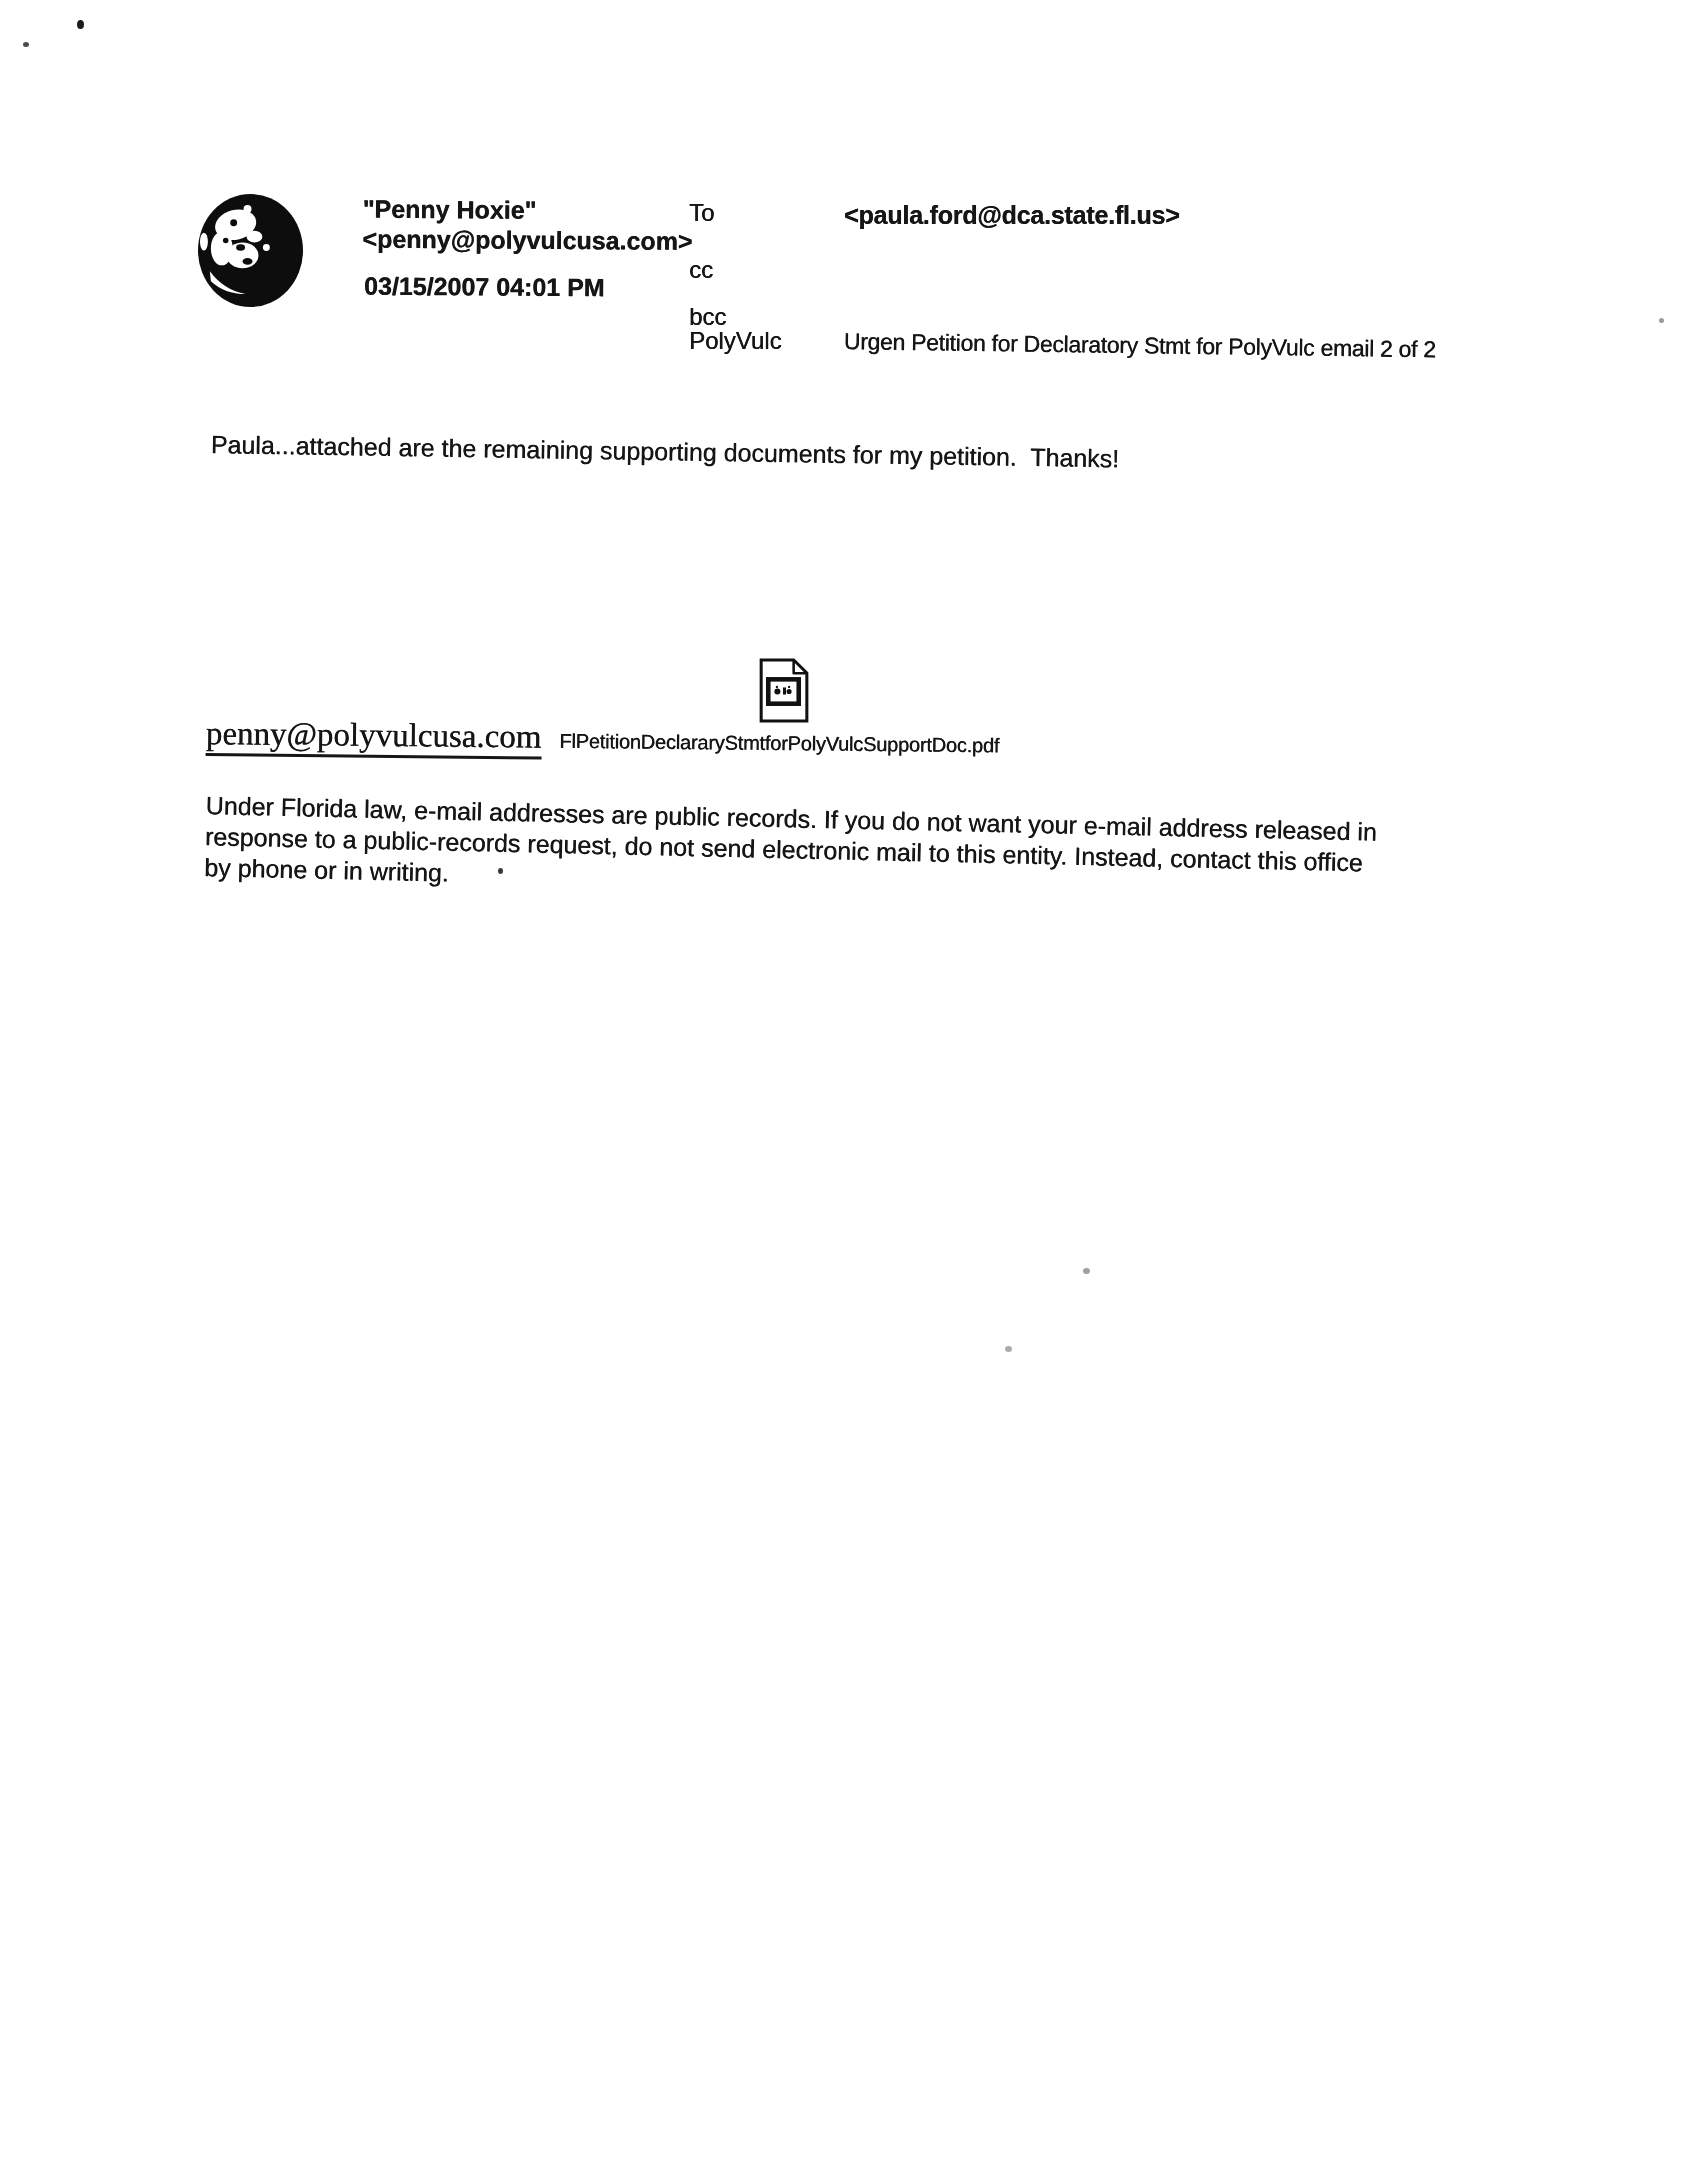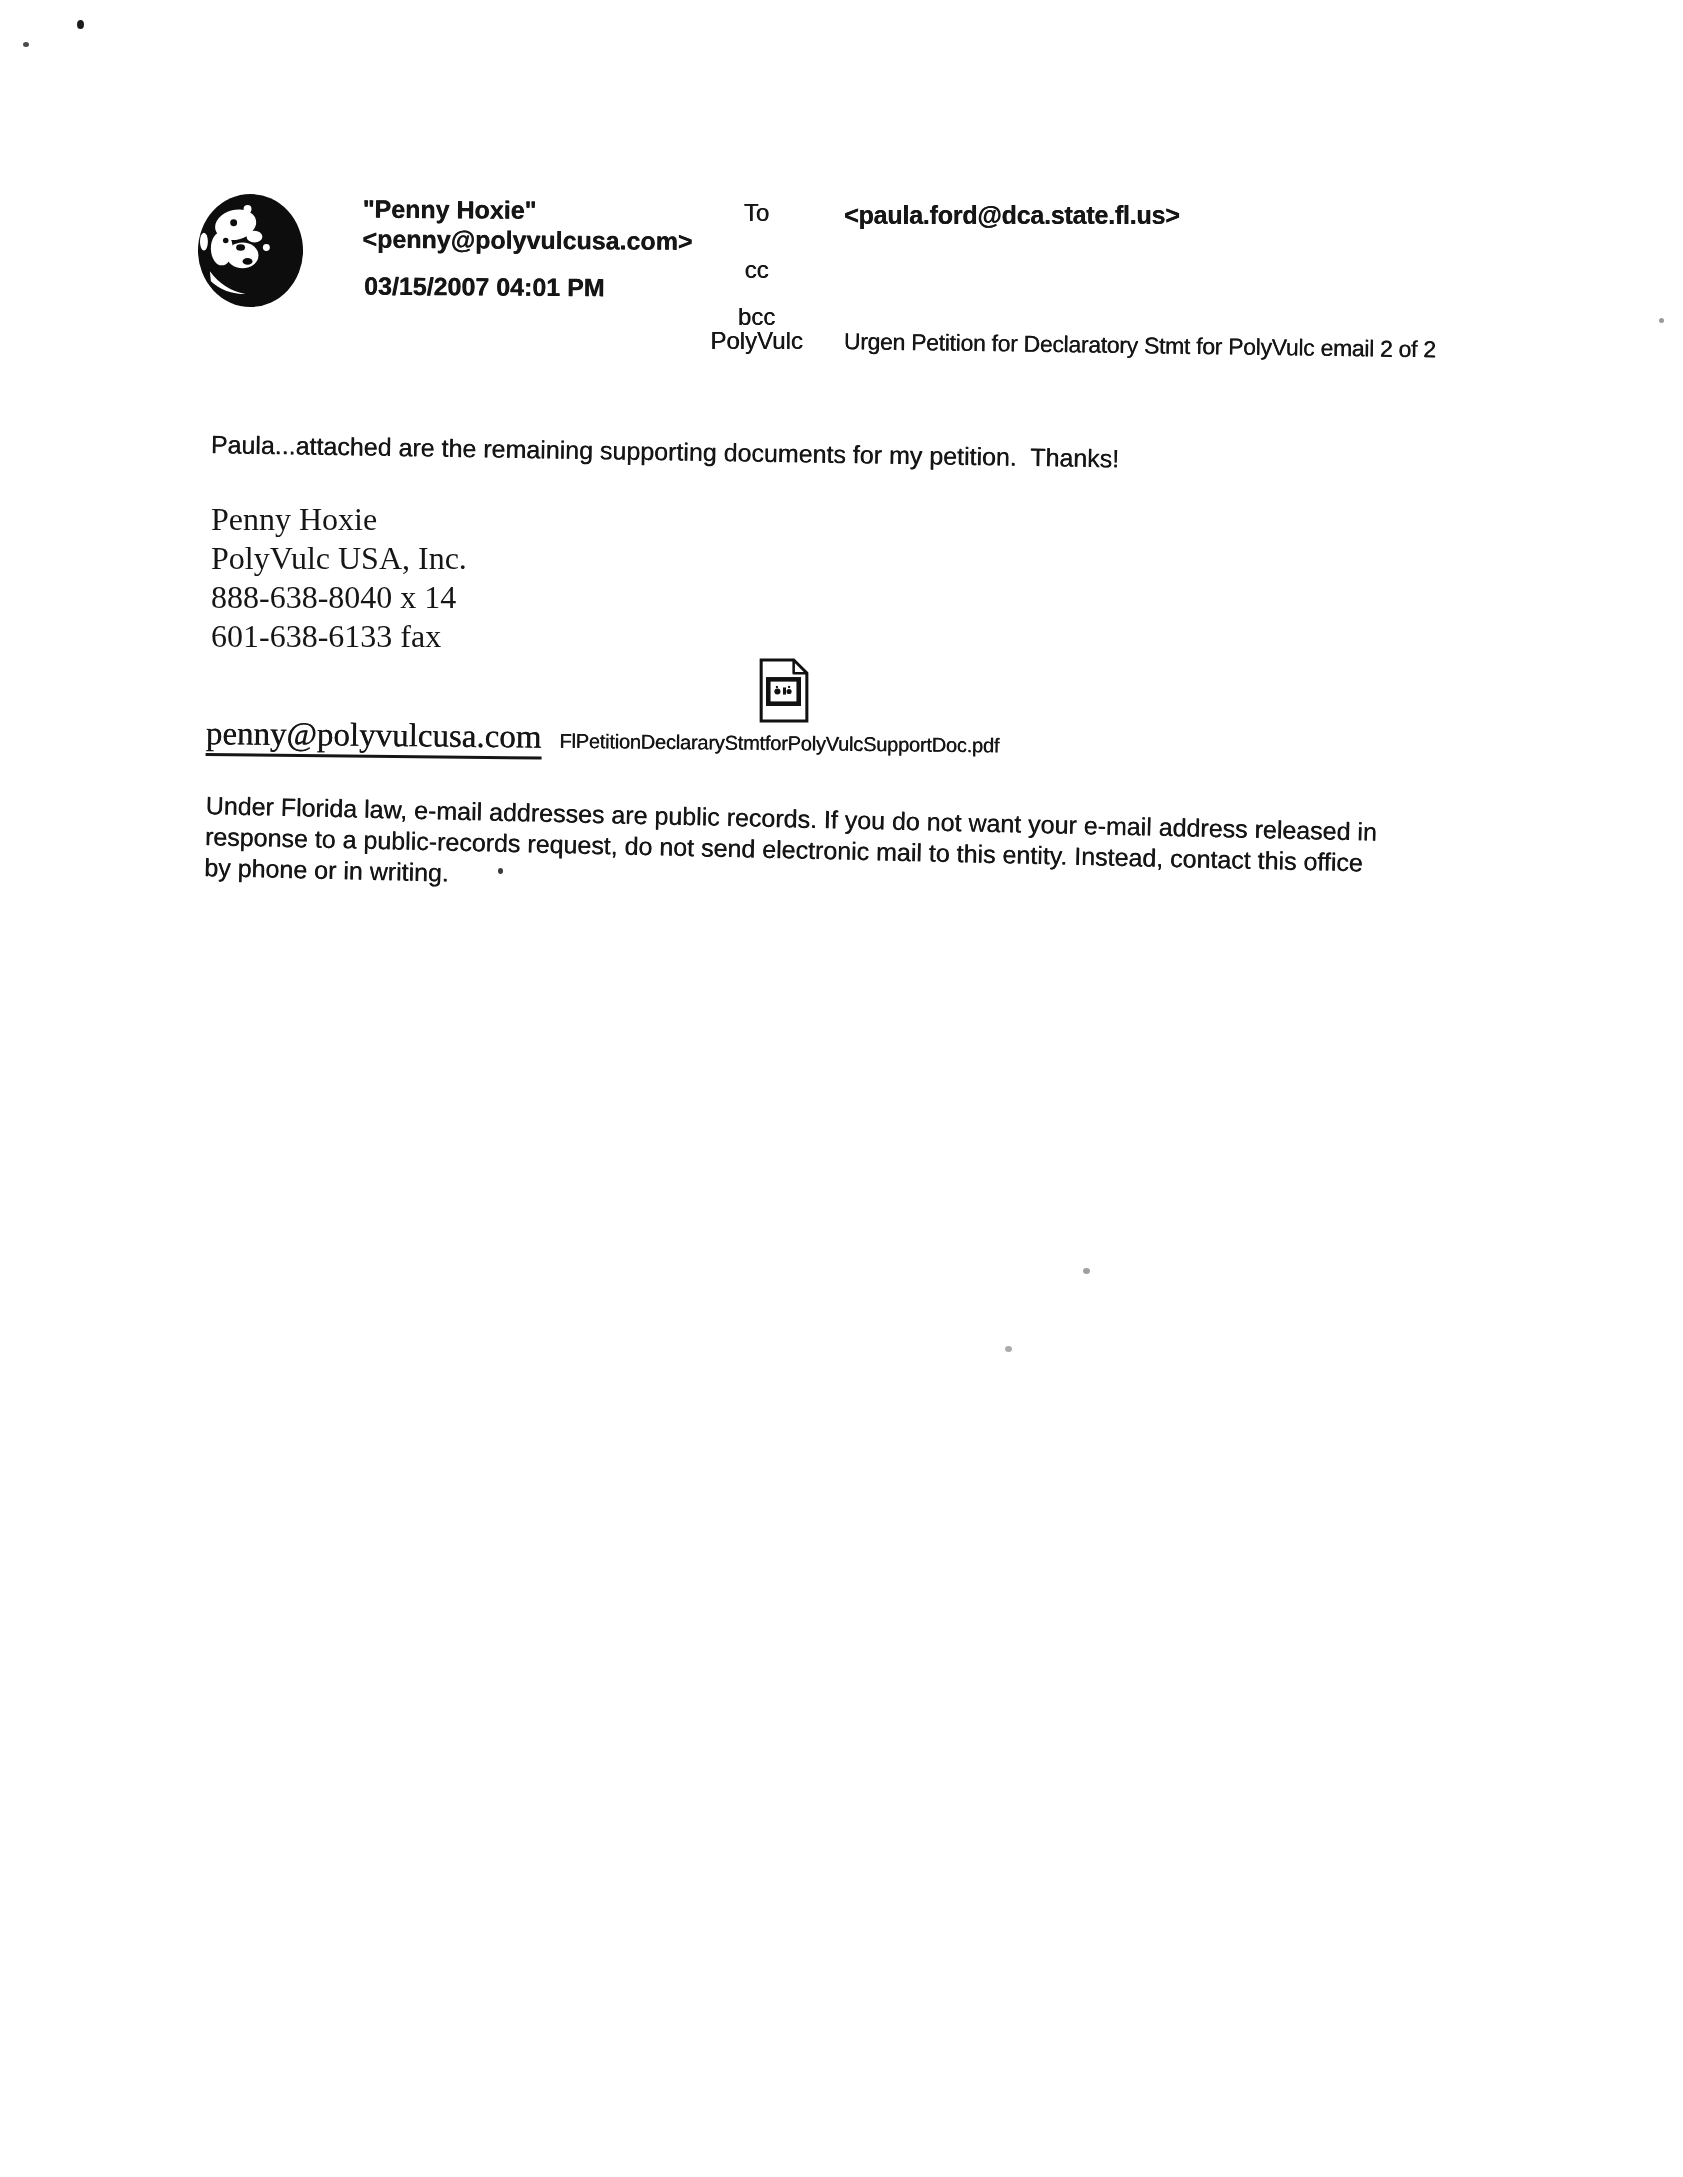--- a/index.html
+++ b/index.html
@@ -17,21 +17,21 @@
   .nowrap{white-space:nowrap;}
 
   
   .globe{left:196px;top:192px;width:111px;height:117px;}
   .sender-name {left:364px;top:192px;font-size:25px;font-weight:700;}
   .sender-email{left:364px;top:222px;font-size:25px;font-weight:700;}
   .sender-date {left:366px;top:269px;font-size:25px;font-weight:700;}
   .sender-block{transform:rotate(0.4deg);transform-origin:left top;}
 
   
-  .fld-label{width:135px;left:689px;text-align:center;font-size:24px;}
+  .fld-label{width:135px;left:689px;text-align:left;font-size:24px;}
   .lbl-to{top:199px;}
   .lbl-cc{top:256px;}
   .lbl-bcc{top:283px;margin-top:20px;}
   .lbl-subject{top:327px;}
   .val-to{left:844px;top:201px;font-size:25px;font-weight:700;letter-spacing:-0.2px;}
   .val-subject{
     left:844px;top:328px;font-size:23px;letter-spacing:-0.3px;
     transform:rotate(0.8deg);transform-origin:left top;
   }
 
@@ -114,26 +114,20 @@
 
   <div class="abs scan fld-label lbl-to">To</div>
   <div class="abs scan val-to nowrap">&lt;paula.ford@dca.state.fl.us&gt;</div>
   <div class="abs scan fld-label lbl-cc">cc</div>
   <div class="abs scan fld-label lbl-bcc">bcc</div>
   <div class="abs scan fld-label lbl-subject">PolyVulc</div>
   <div class="abs scan val-subject nowrap">Urgen Petition for Declaratory Stmt for PolyVulc email 2 of 2</div>
 
   <div class="abs scan body-message">Paula...attached are the remaining supporting documents for my petition.  Thanks!</div>
 
-  <div class="abs signature">
-    <div class="nowrap">Penny Hoxie</div>
-    <div class="nowrap">PolyVulc USA, Inc.</div>
-    <div class="nowrap">888-638-8040 x 14</div>
-    <div class="nowrap">601-638-6133 fax</div>
-  </div>
 
   <div class="abs attach-icon">
     <svg width="53" height="67" viewBox="0 0 52 66" xmlns="http://www.w3.org/2000/svg">
       <path d="M4 3 H36 L49 16 V63 H4 Z" fill="#ffffff" stroke="#111111" stroke-width="3"></path>
       <path d="M36 3 L36 16 L49 16 Z" fill="#ffffff" stroke="#111111" stroke-width="2.5" stroke-linejoin="round"></path>
       <rect x="11" y="22" width="30" height="24" fill="#ffffff" stroke="#111111" stroke-width="4.5"></rect>
       <circle cx="20" cy="34" r="3" fill="#111111"></circle>
       <rect x="25.5" y="30" width="3" height="7" fill="#111111"></rect>
       <circle cx="31.5" cy="34" r="2.5" fill="#111111"></circle>
       <rect x="18.5" y="28.5" width="2" height="2" fill="#111111"></rect>

